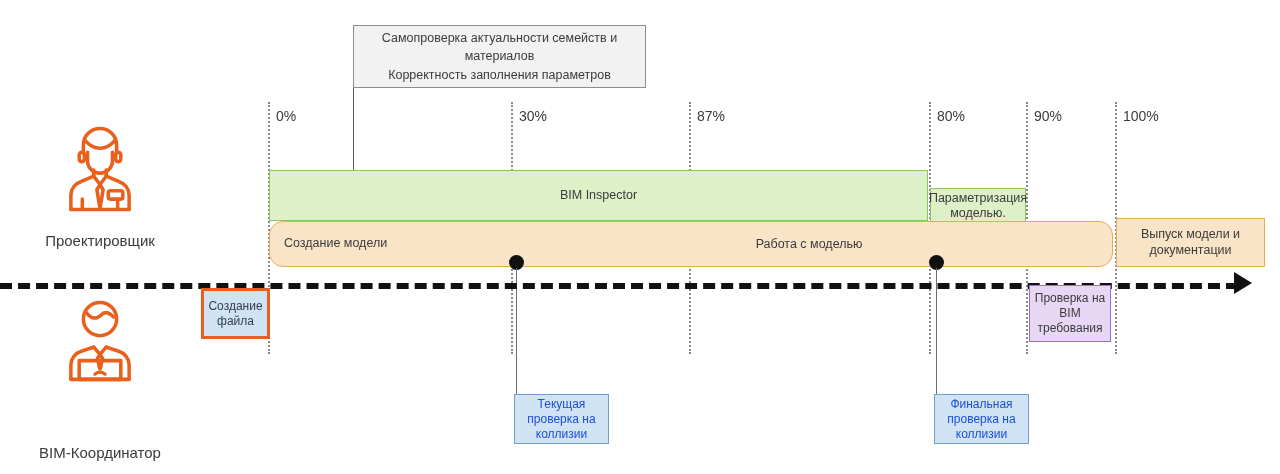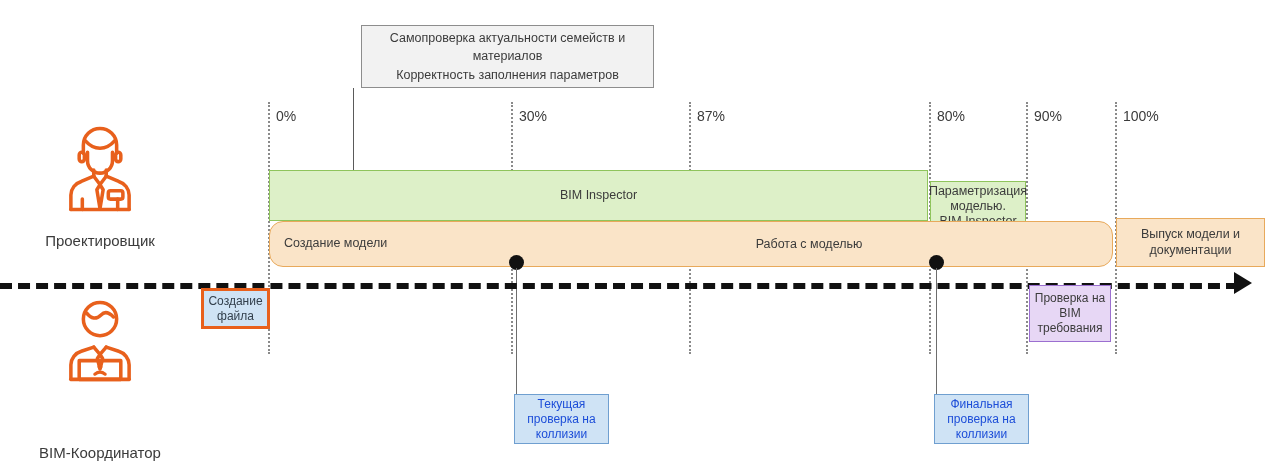--- a/index.html
+++ b/index.html
@@ -34,21 +34,21 @@
     font-size:12.5px;color:#3b3b3b;line-height:1.22;
   }
   .band.green{border-color:#8fc45c;background:#ddf0c8;}
   .band.orange{border-color:#e8a95b;background:#fae4c8;}
   .band.orange-left{justify-content:flex-start;padding-left:14px;}
 
   
   .callout{
     border:1px solid #8d8d8d;background:#f2f2f2;
     display:flex;flex-direction:column;align-items:center;justify-content:center;
-    font-size:12.5px;color:#3b3b3b;line-height:1.45;text-align:center;margin-left:8px;
+    font-size:12.5px;color:#3b3b3b;line-height:1.45;text-align:center;
   }
   .box-blue{
     border:1px solid #6f9fd0;background:#cfe3f5;
     display:flex;align-items:center;justify-content:center;text-align:center;
     font-size:12px;color:#1d4ed8;line-height:1.25;
   }
   .box-blue-orange{
     border:3px solid #e8601c;background:#cfe3f5;
     display:flex;align-items:center;justify-content:center;text-align:center;
     font-size:12px;color:#33404d;line-height:1.25;
@@ -130,21 +130,21 @@
   <div class="abs callout" style="left:353px;top:25px;width:293px;height:63px;">
     <div>Самопроверка актуальности семейств и материалов</div>
     <div>Корректность заполнения параметров</div>
   </div>
   <div class="abs leader" style="left:353px;top:88px;height:82px;"></div>
 
   <div class="abs band green" style="left:269px;top:170px;width:659px;height:51px;">
     <span>BIM Inspector</span>
   </div>
 
-  <div class="abs band green" style="left:930px;top:181px;width:96px;height:51px;">
+  <div class="abs band green" style="left:930px;top:188px;width:96px;height:51px;">
     <div>
       <div class="nowrap">Параметризация</div>
       <div>моделью.</div>
       <div>BIM Inspector</div>
     </div>
   </div>
 
   <div class="abs band orange orange-left" style="left:269px;top:221px;width:844px;height:46px;border-radius:14px;">
     <span>Создание модели</span>
   </div>
@@ -161,21 +161,21 @@
 
   <div class="abs dot" style="left:509px;top:255px;"></div>
   <div class="abs stem" style="left:516px;top:268px;height:126px;"></div>
 
   <div class="abs dot" style="left:929px;top:255px;"></div>
   <div class="abs stem" style="left:936px;top:268px;height:126px;"></div>
 
   <div class="abs timeline"></div>
   <div class="abs timeline-arrow"></div>
 
-  <div class="abs box-blue-orange" style="left:201px;top:288px;width:69px;height:41px;">
+  <div class="abs box-blue-orange" style="left:201px;top:288px;width:69px;height:51px;">
     <div>
       <div>Создание</div>
       <div>файла</div>
     </div>
   </div>
 
   <div class="abs box-purple" style="left:1029px;top:285px;width:82px;height:57px;">
     <div>
       <div class="nowrap">Проверка на</div>
       <div>BIM</div>

